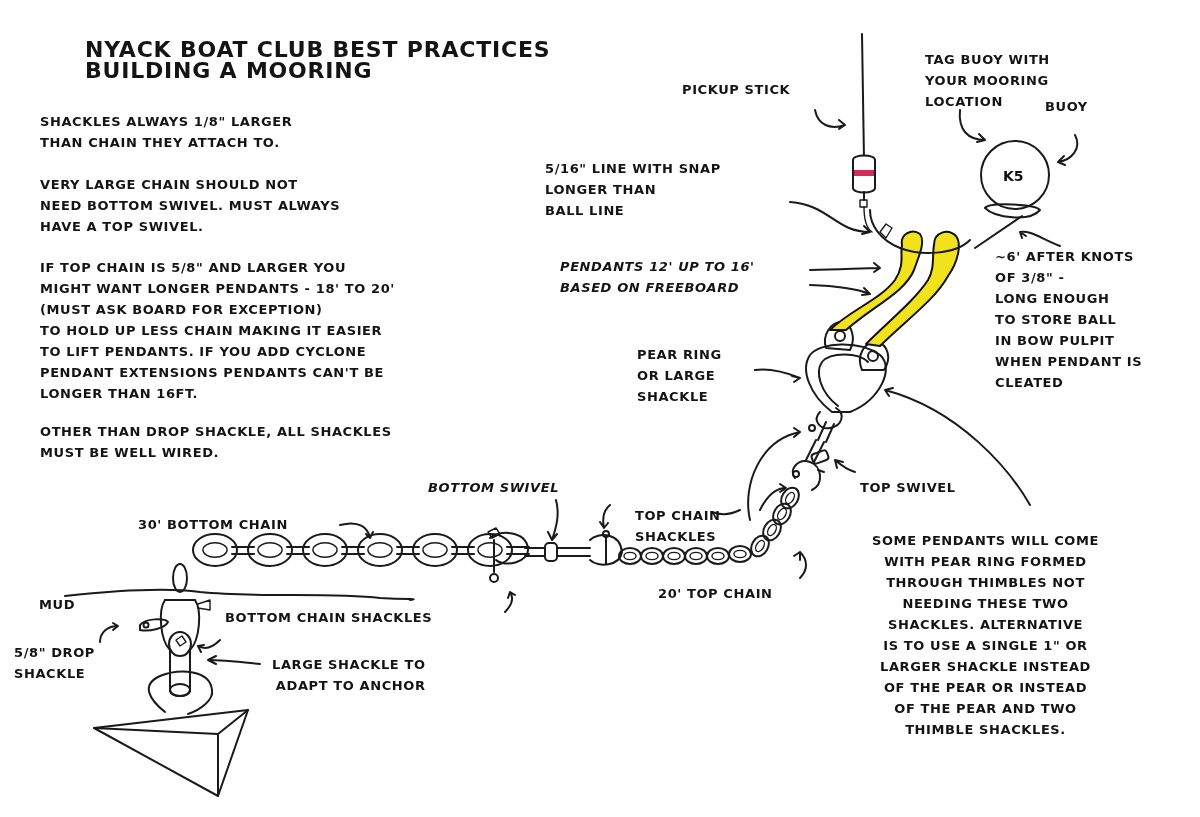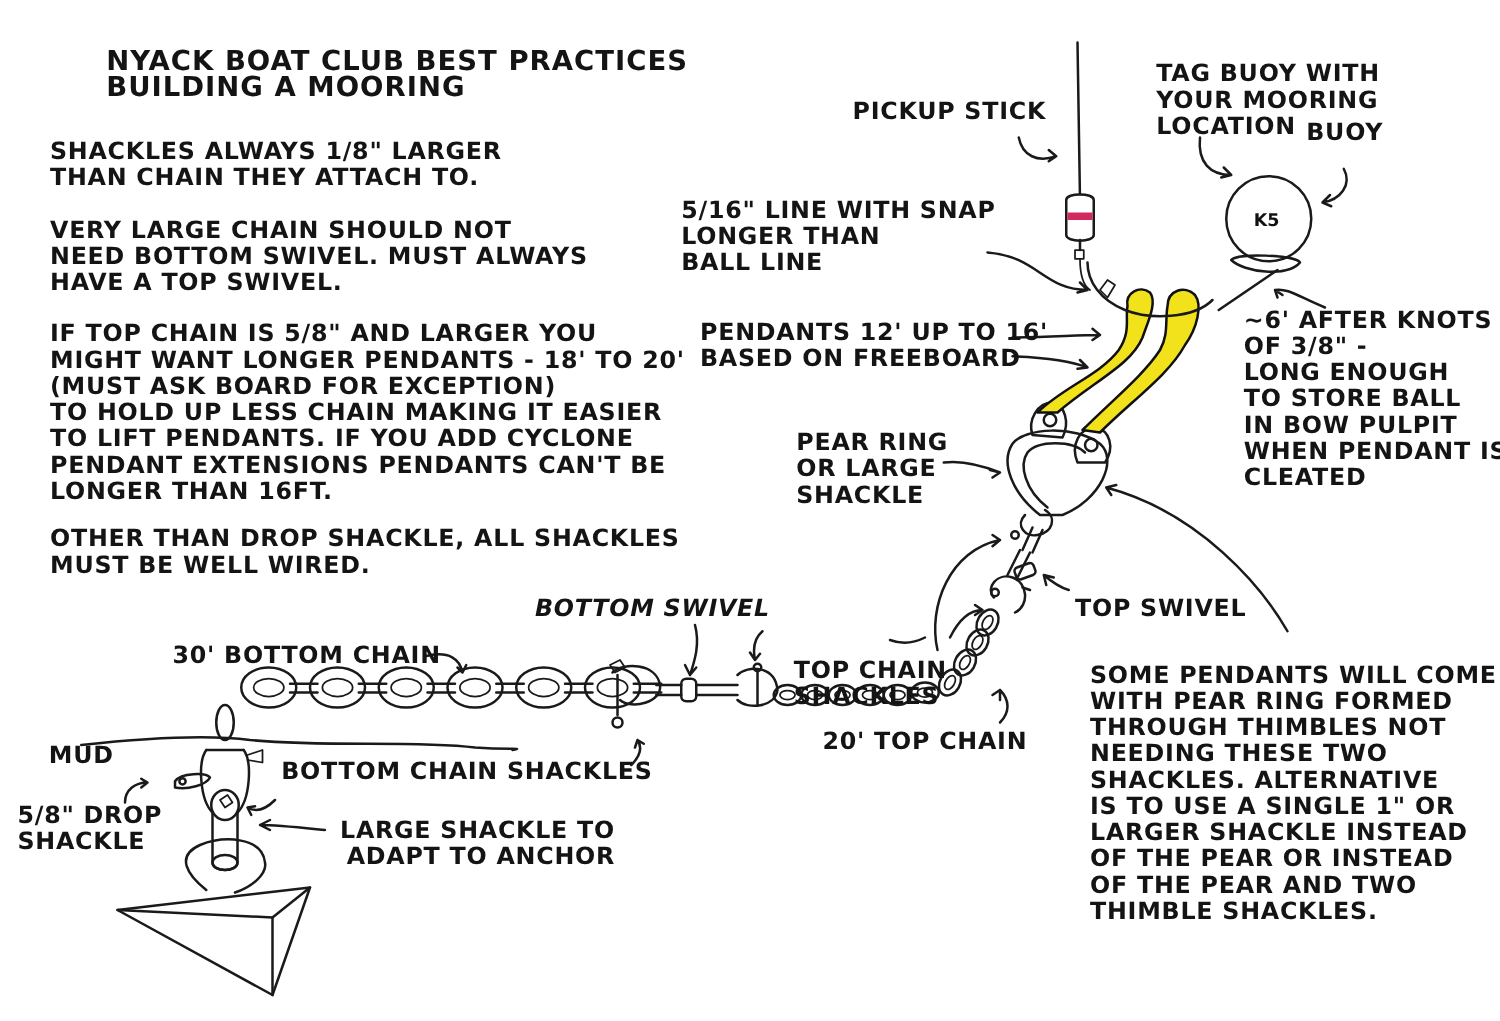--- a/index.html
+++ b/index.html
@@ -1,19 +1,19 @@
 <!DOCTYPE html>
 <html><head>
 <meta charset="utf-8">
 <style>
   html,body{margin:0;padding:0;background:#fff;}
   body{width:1200px;height:817px;position:relative;overflow:hidden;
        font-family:"DejaVu Sans",sans-serif;color:#111;}
   .t{position:absolute;font-weight:bold;text-transform:uppercase;
-     font-size:19px;line-height:21px;letter-spacing:0.6px;white-space:pre;color:#141414;}
+     font-size:13px;line-height:21px;letter-spacing:0.6px;white-space:pre;color:#141414;}
   .title{font-size:22px;line-height:24px;letter-spacing:0.8px;margin-left:47px;}
   svg#art{position:absolute;left:0;top:0;}
   svg#art *{fill:none;stroke:#1a1a1a;stroke-width:2;stroke-linecap:round;stroke-linejoin:round;}
   svg#art .thin{stroke-width:1.4;}
   svg#art .pend{stroke:#111;stroke-width:2;fill:#f2e21c;}
   svg#art .pink{fill:#d12a5c;stroke:none;}
   svg#art .white{fill:#fff;}
   svg#art text{stroke:none;fill:#111;font-family:"DejaVu Sans",sans-serif;font-weight:bold;}
 </style>
 </head>
@@ -215,39 +215,39 @@
 <div class="t" style="left:545px;top:158px;">5/16" LINE WITH SNAP
 LONGER THAN
 BALL LINE</div>
 <div class="t" style="left:995px;top:246px;">~6' AFTER KNOTS
 OF 3/8" -
 LONG ENOUGH
 TO STORE BALL
 IN BOW PULPIT
 WHEN PENDANT IS
 CLEATED</div>
-<div class="t" style="left:560px;top:256px;">PENDANTS 12' UP TO 16'
+<div class="t" style="left:560px;top:256px;font-style:italic;">PENDANTS 12' UP TO 16'
 BASED ON FREEBOARD</div>
 <div class="t" style="left:637px;top:344px;">PEAR RING
 OR LARGE
 SHACKLE</div>
 <div class="t" style="left:860px;top:477px;">TOP SWIVEL</div>
-<div class="t" style="left:635px;top:526px;">TOP CHAIN
+<div class="t" style="left:635px;top:505px;">TOP CHAIN
 SHACKLES</div>
 <div class="t" style="left:428px;top:477px;font-style:italic;">BOTTOM SWIVEL</div>
 <div class="t" style="left:138px;top:514px;">30' BOTTOM CHAIN</div>
 <div class="t" style="left:658px;top:583px;">20' TOP CHAIN</div>
 <div class="t" style="left:39px;top:594px;">MUD</div>
 <div class="t" style="left:225px;top:607px;">BOTTOM CHAIN SHACKLES</div>
 <div class="t" style="left:14px;top:642px;">5/8" DROP
 SHACKLE</div>
 <div class="t" style="left:272px;top:654px;text-align:right;">LARGE SHACKLE TO
 ADAPT TO ANCHOR</div>
 <div class="t" style="left:255px;top:789px;margin-top:33px;">DOR MOR ANCHOR</div>
-<div class="t" style="left:872px;top:530px;">SOME PENDANTS WILL COME
+<div class="t" style="left:872px;top:530px;text-align:center;">SOME PENDANTS WILL COME
 WITH PEAR RING FORMED
 THROUGH THIMBLES NOT
 NEEDING THESE TWO
 SHACKLES. ALTERNATIVE
 IS TO USE A SINGLE 1" OR
 LARGER SHACKLE INSTEAD
 OF THE PEAR OR INSTEAD
 OF THE PEAR AND TWO
 THIMBLE SHACKLES.</div>
 

